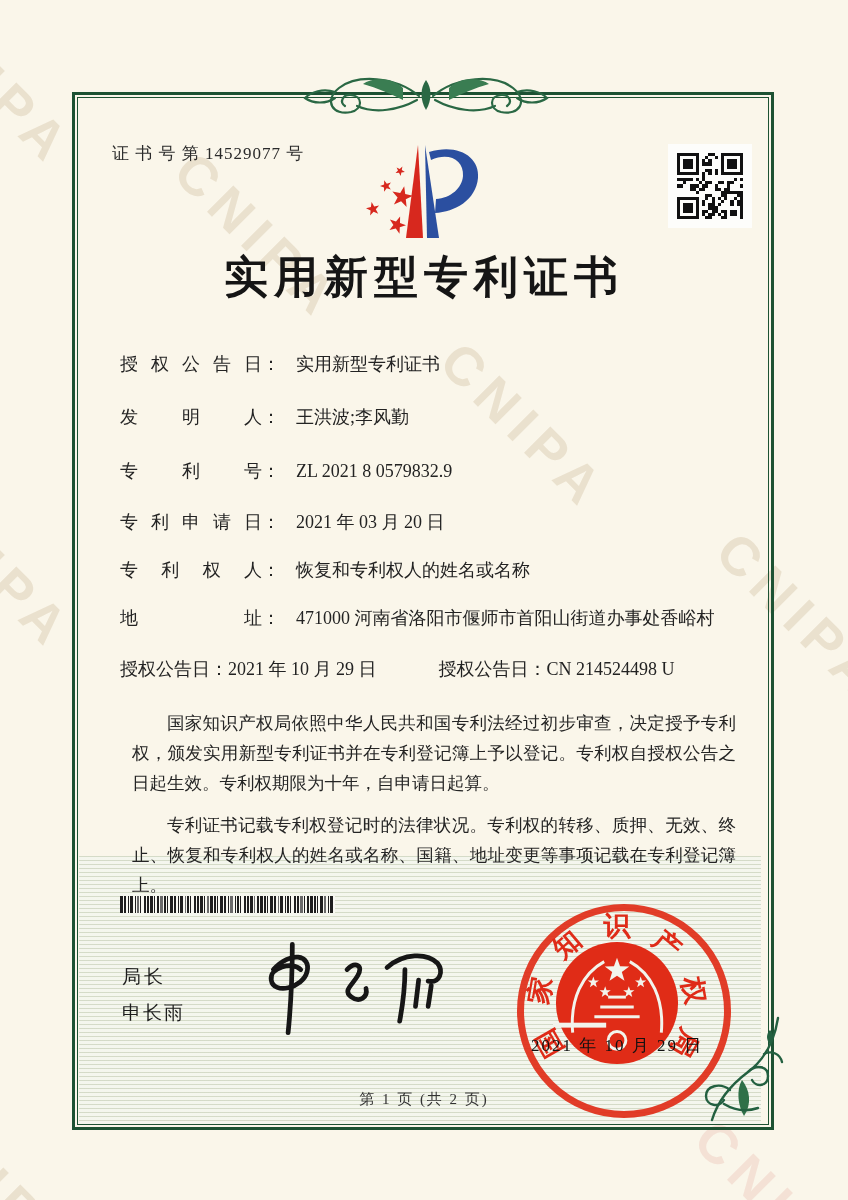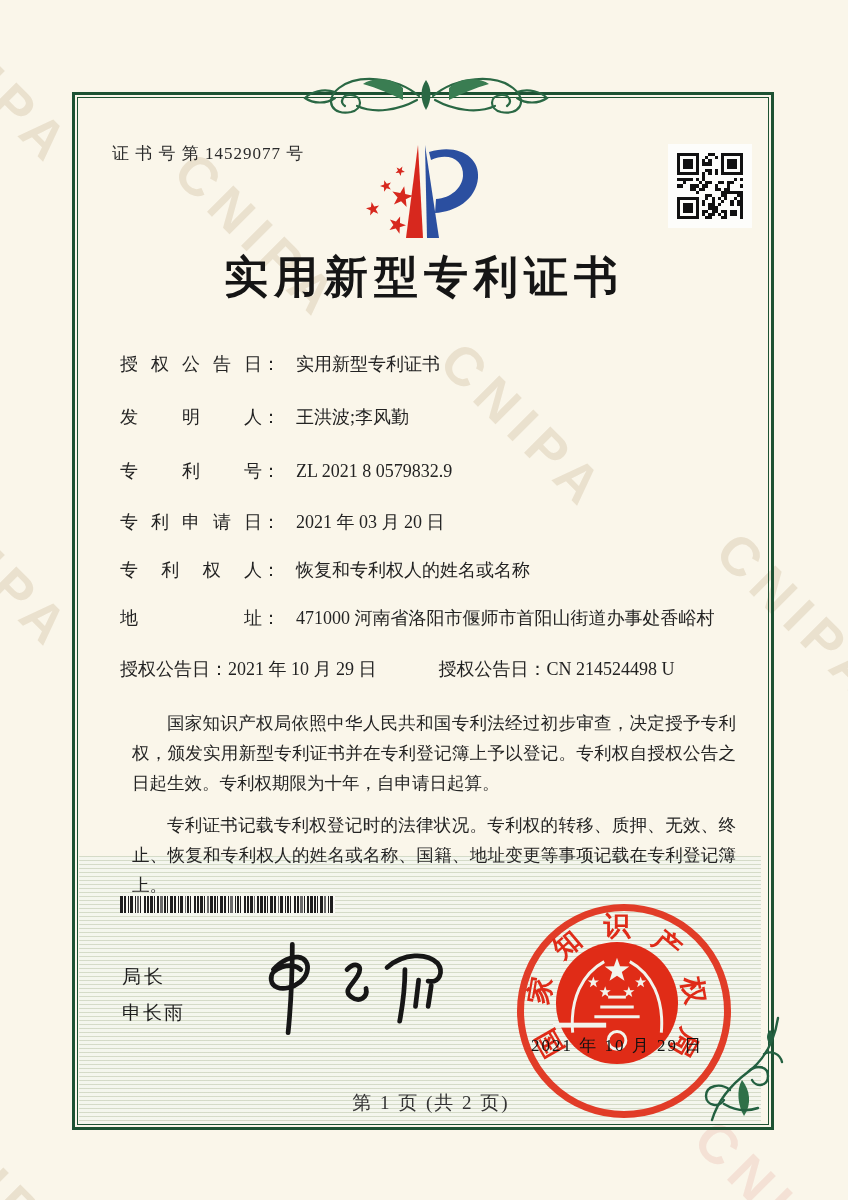--- a/index.html
+++ b/index.html
@@ -54,21 +54,21 @@
   .barcode span{display:block;height:100%;}
   .sig-title{position:absolute;left:122px;top:964px;font-size:19px;letter-spacing:3px;color:#1c1c1c;}
   .sig-name{position:absolute;left:122px;top:1000px;font-size:19px;letter-spacing:2px;color:#1c1c1c;}
   .seal{position:absolute;left:510px;top:897px;width:214px;height:214px;}
   .seal-ring{position:absolute;left:7px;top:7px;width:200px;height:200px;border:7px solid rgba(224,44,23,0.92);border-radius:50%;}
   .seal-char{
     position:absolute;left:50%;top:50%;font-size:27px;font-weight:bold;color:#df2b18;
     font-family:"Liberation Serif","DejaVu Serif",serif;
   }
   .seal-date{position:absolute;left:531px;top:1034px;font-size:17px;letter-spacing:2px;color:#111;white-space:nowrap;}
-  .page-num{position:absolute;left:81px;top:1090px;width:700px;text-align:center;font-size:19px;letter-spacing:2px;color:#333;}
+  .page-num{position:absolute;left:74px;top:1090px;width:700px;text-align:center;font-size:15px;letter-spacing:2px;color:#333;}
   .cont-box{
     position:absolute;left:330px;top:1140px;width:192px;height:44px;background:#fdfcf6;
     display:flex;align-items:center;justify-content:center;font-size:16px;letter-spacing:2px;color:#2b2b2b;
   }
   .ornament-mask{position:absolute;left:298px;top:84px;width:256px;height:18px;background:#faf6ea;}
   svg{display:block;}
 </style>
 </head>
 <body>
 

